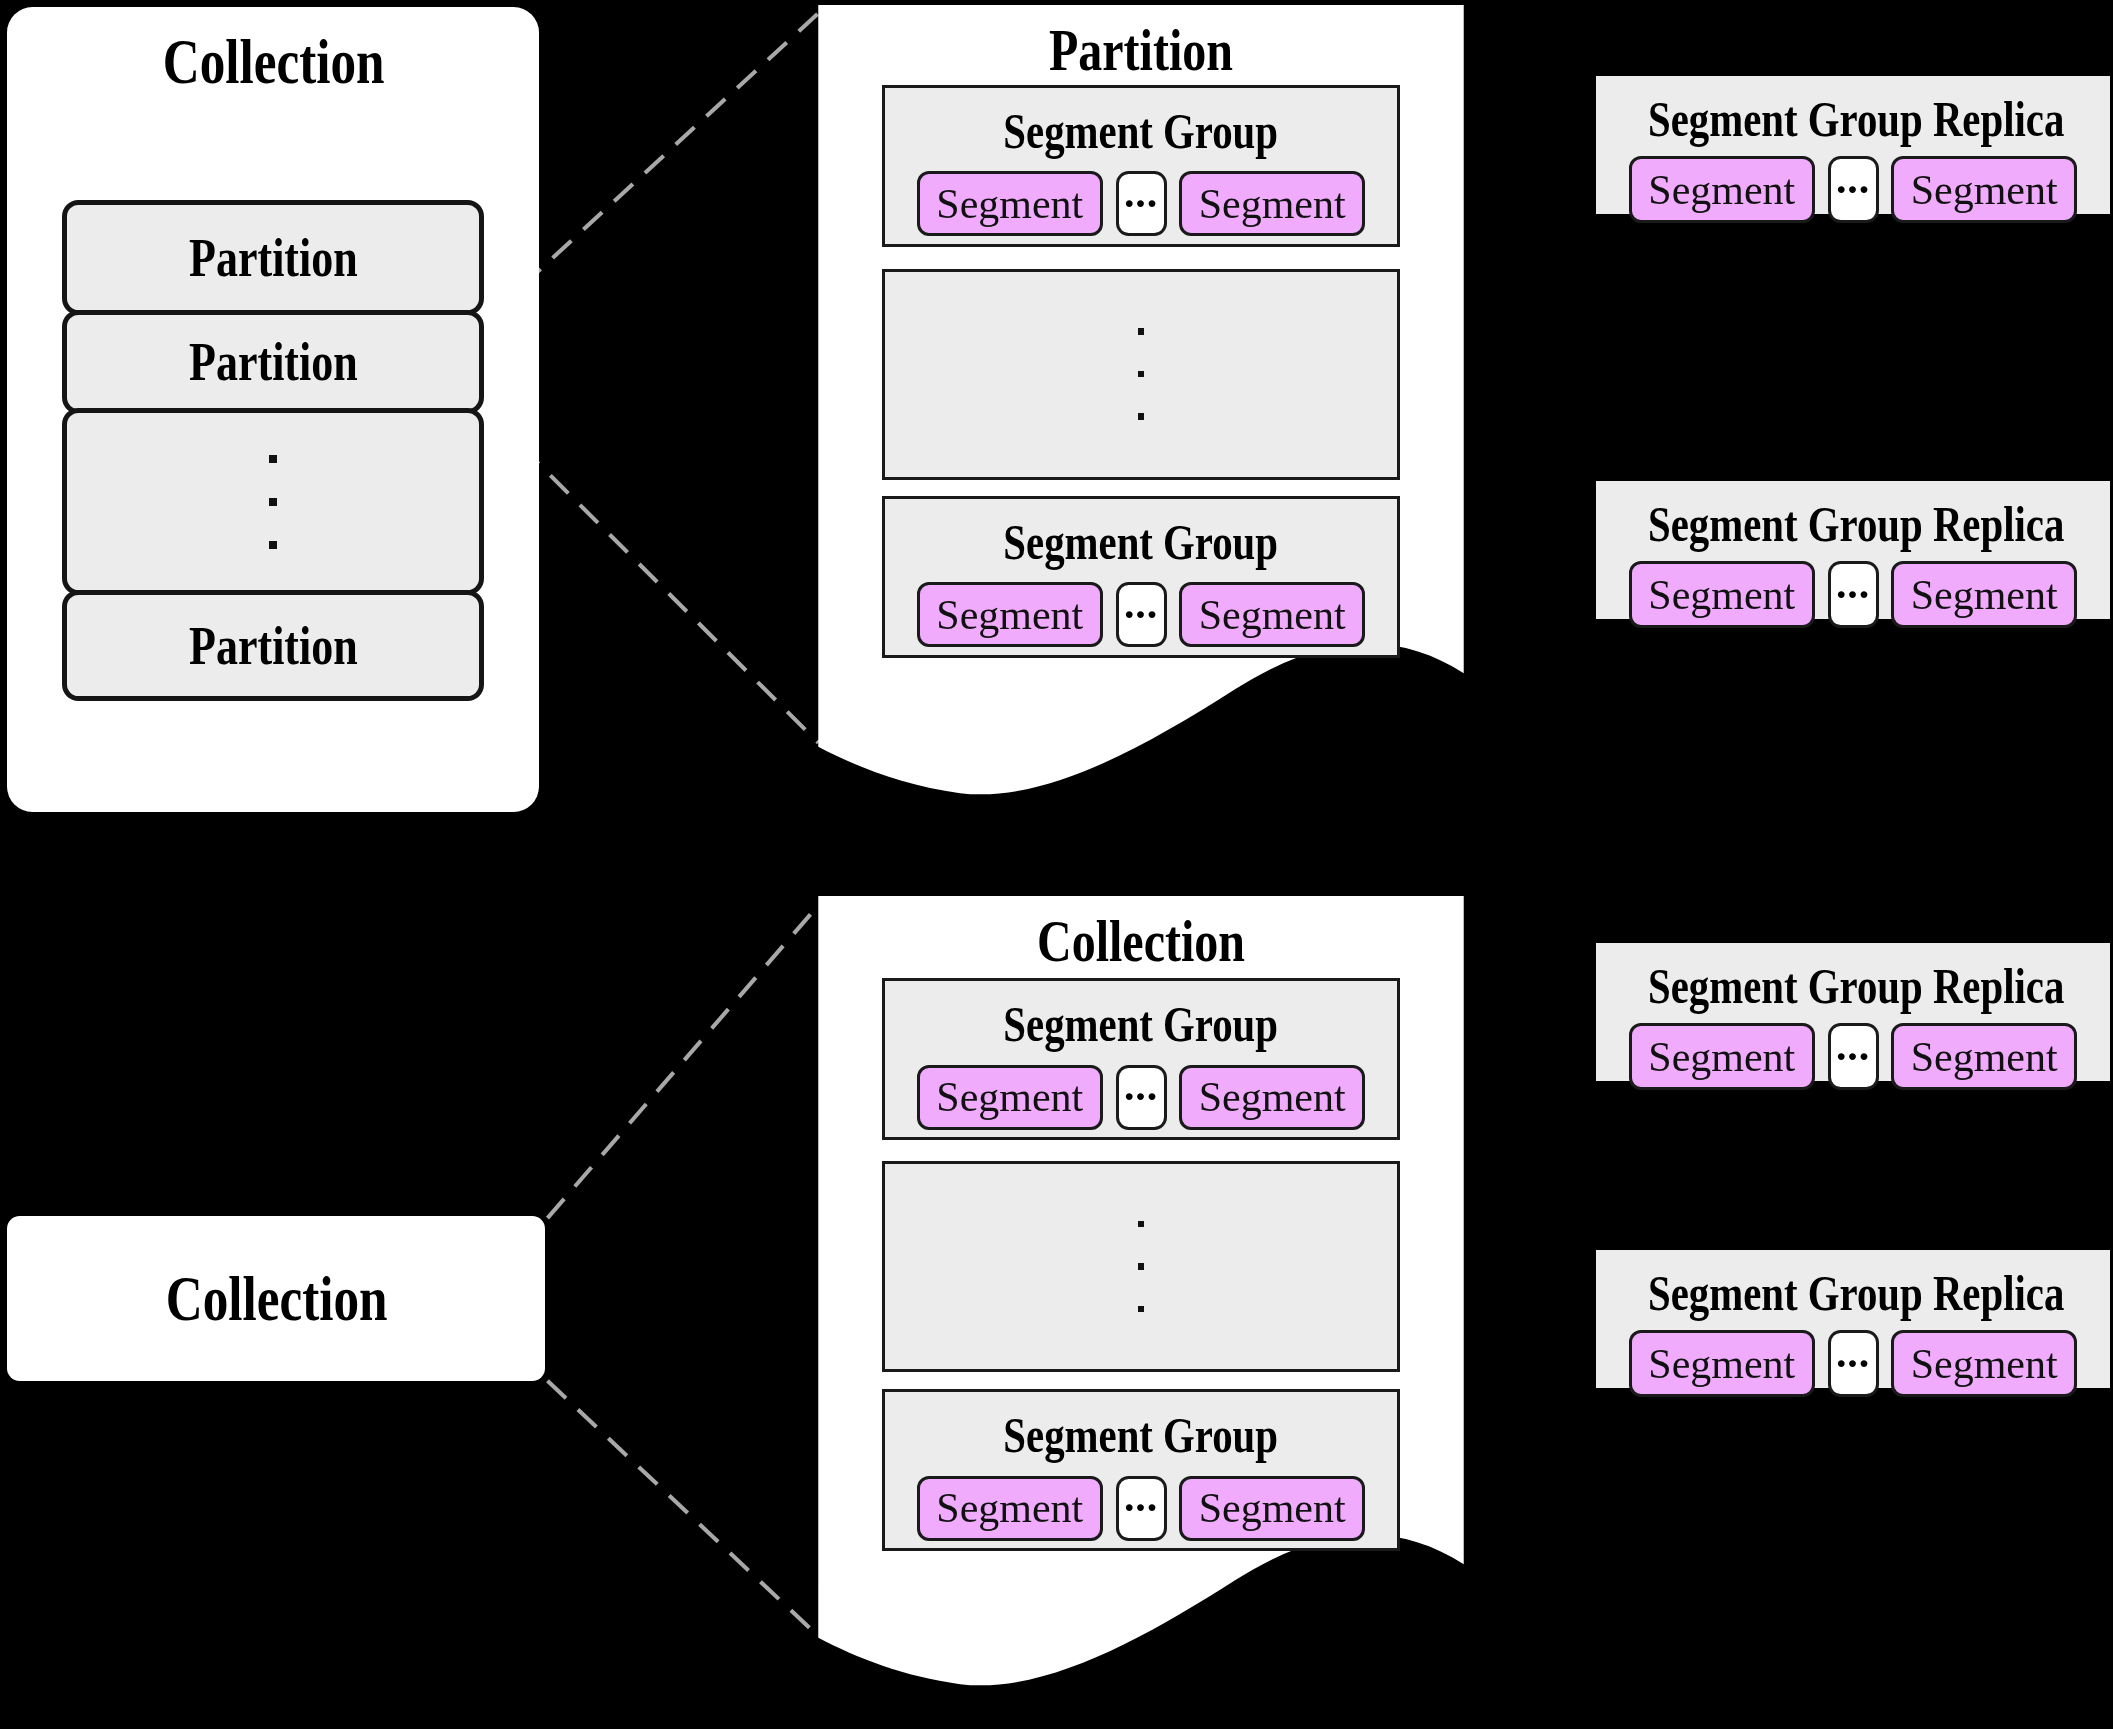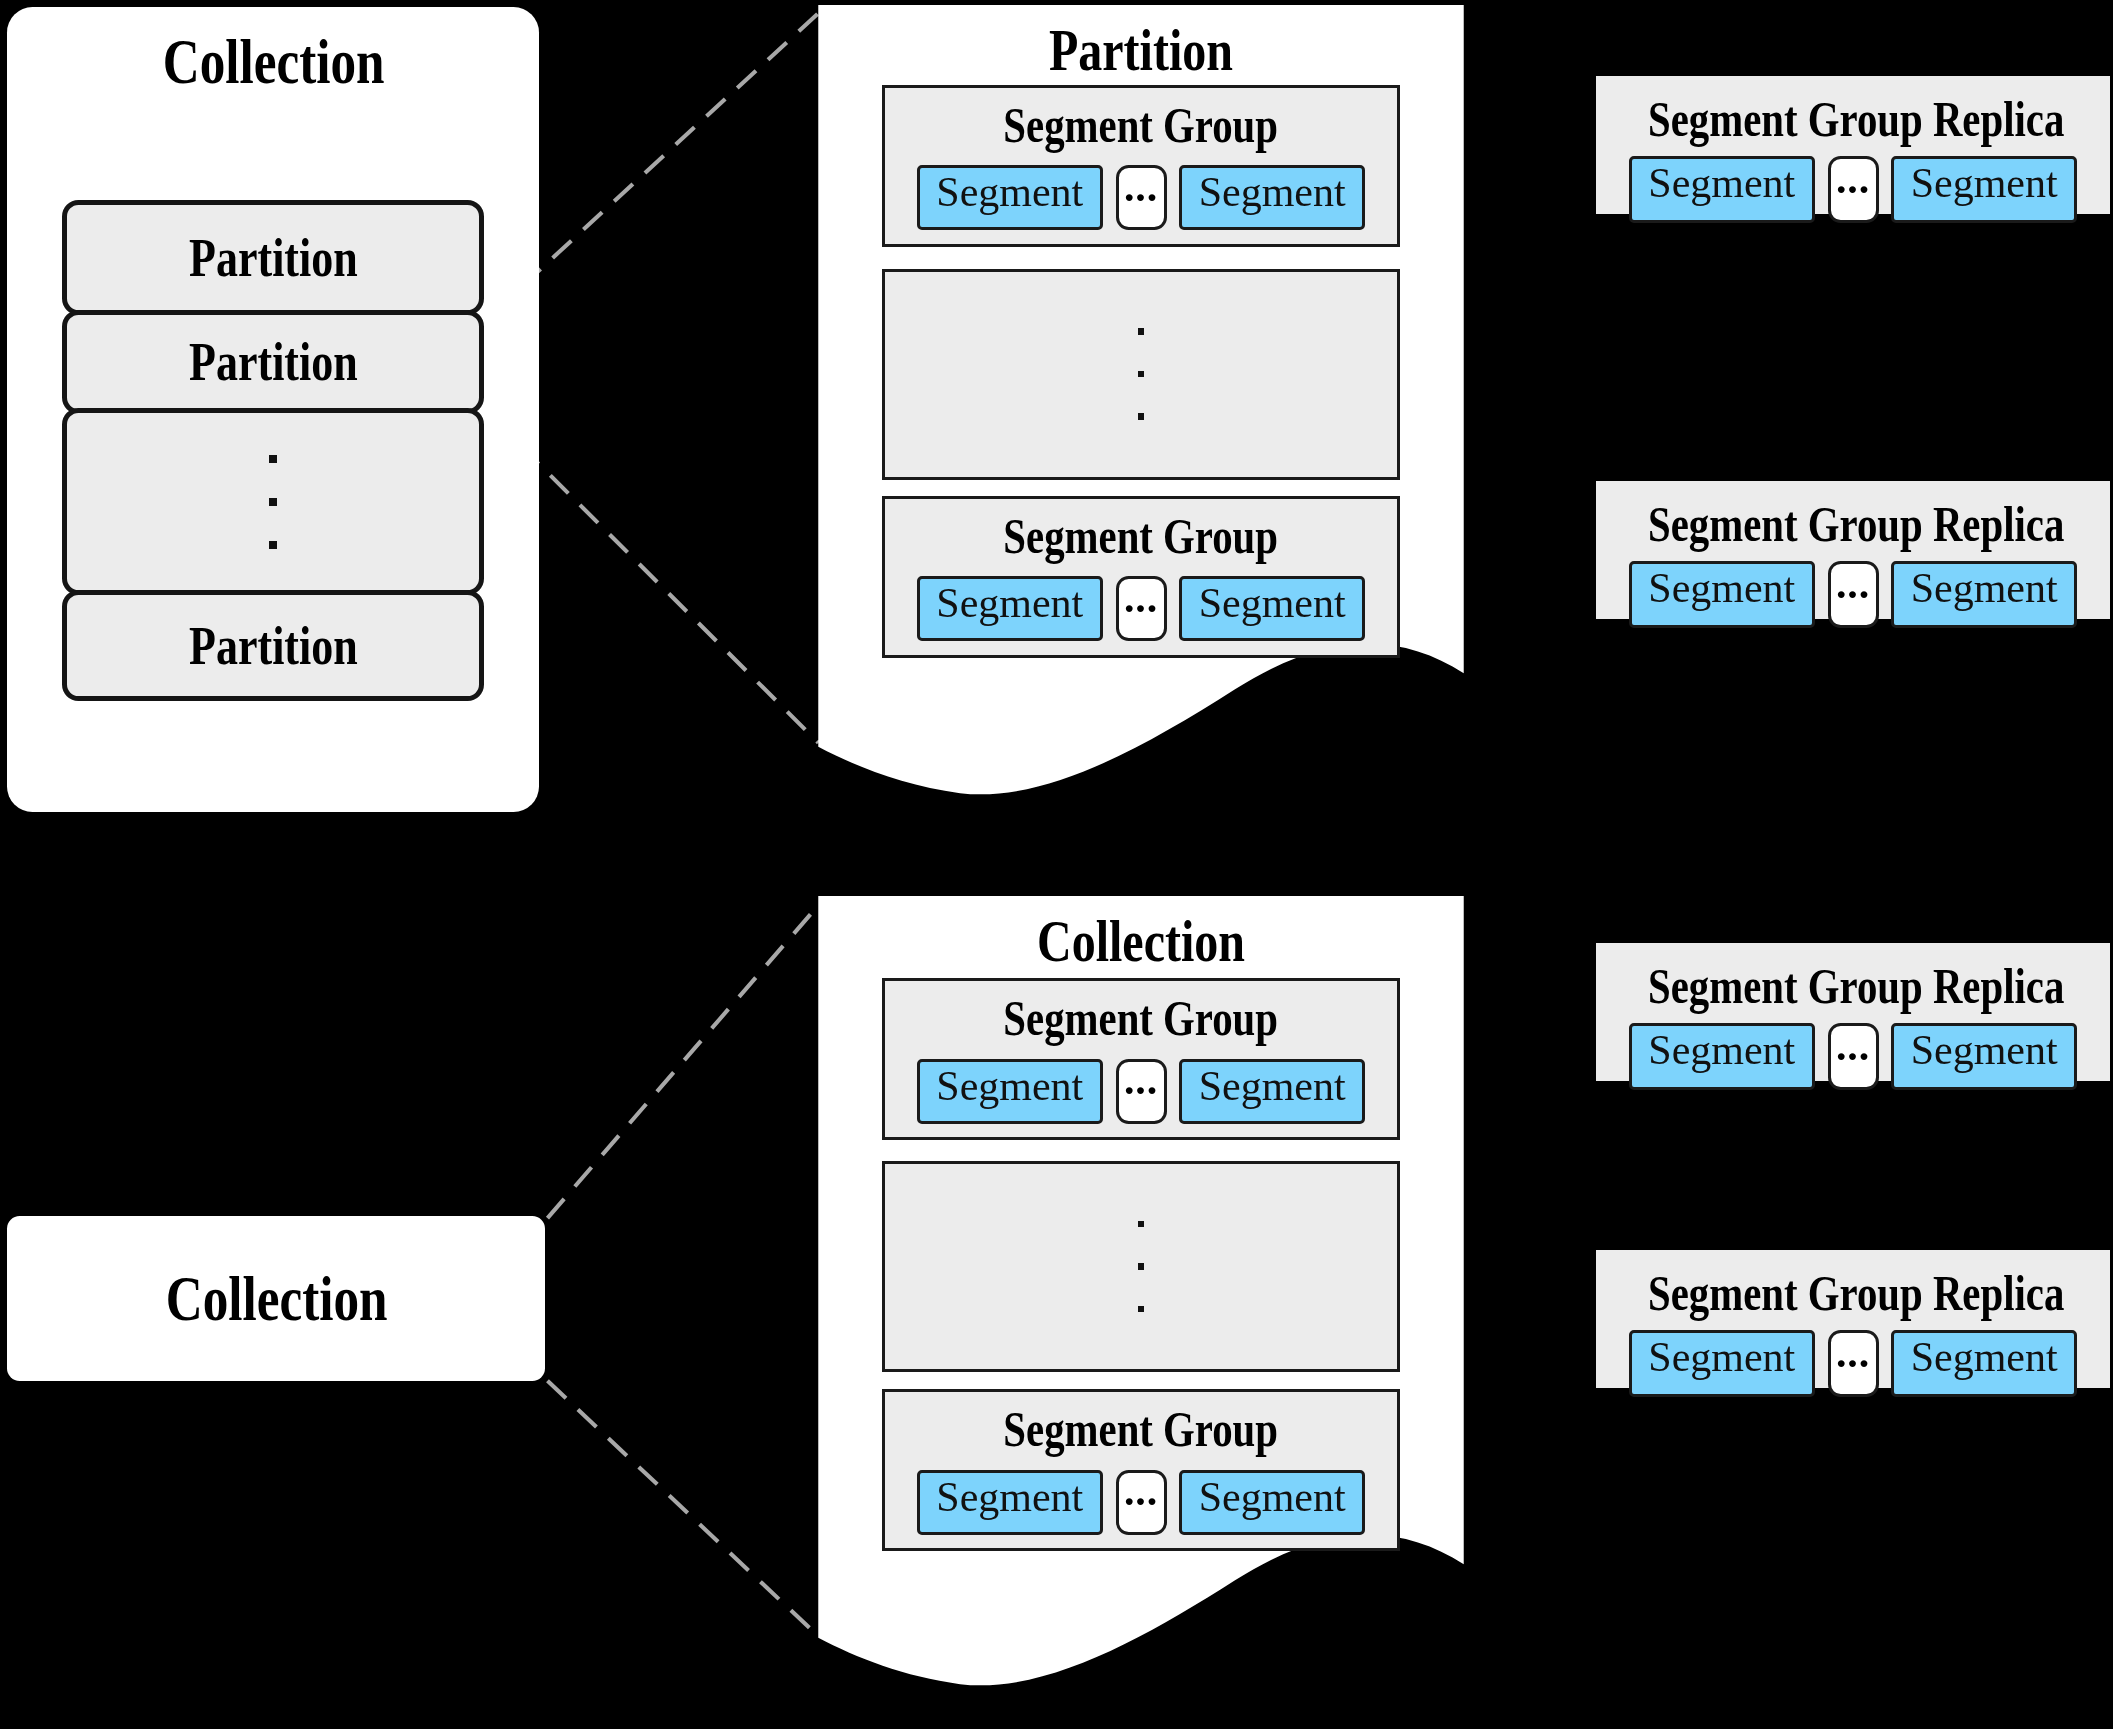--- a/index.html
+++ b/index.html
@@ -31,24 +31,24 @@
 
   
   .paper{position:absolute;width:646px;height:800px;}
   .paper-bg{position:absolute;left:0;top:0;}
   .paper-title{position:absolute;left:0;right:0;top:11px;text-align:center;
                font-size:60px;font-weight:bold;}
 
   
   .sg{position:absolute;left:64px;width:518px;box-sizing:border-box;background:#ececec;
       border:3.6px solid #1a1a1a;}
-  .sg-title{text-align:center;margin-top:9px;font-size:51px;font-weight:bold;line-height:1.1;}
+  .sg-title{text-align:center;margin-top:15px;font-size:51px;font-weight:bold;line-height:1.1;}
   .segrow{display:flex;justify-content:center;align-items:center;gap:12.7px;margin-top:12.7px;}
-  .seg{box-sizing:border-box;width:186px;height:65px;background:#7dd3fc;border:3.6px solid #1a1a1a;
-       border-radius:5px;display:flex;justify-content:center;
+  .seg{box-sizing:border-box;width:186px;height:65px;background:#f0abfc;border:3.6px solid #1a1a1a;
+       border-radius:12px;display:flex;align-items:center;justify-content:center;
        font-size:42px;font-weight:400;color:#111;}
   .hdots{box-sizing:border-box;width:51px;height:65px;background:#fff;border:3.6px solid #1a1a1a;
          border-radius:12.7px;display:flex;align-items:center;justify-content:center;
          font-size:42px;font-weight:bold;}
   .hdots span{transform:translateY(-22%);letter-spacing:0.9px;}
 
   
   .replica{position:absolute;left:1596px;width:514px;height:138px;background:#ececec;}
   .replica .sg-title{margin-top:15px;font-size:51px;}
   .replica .segrow{margin-top:9px;}

